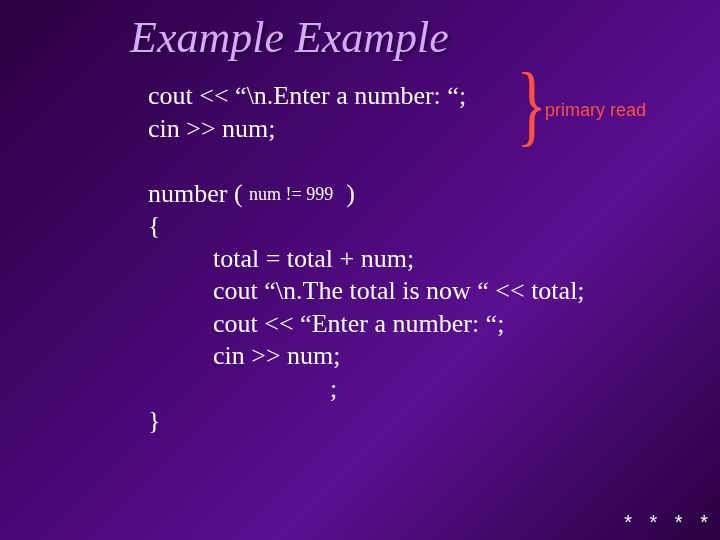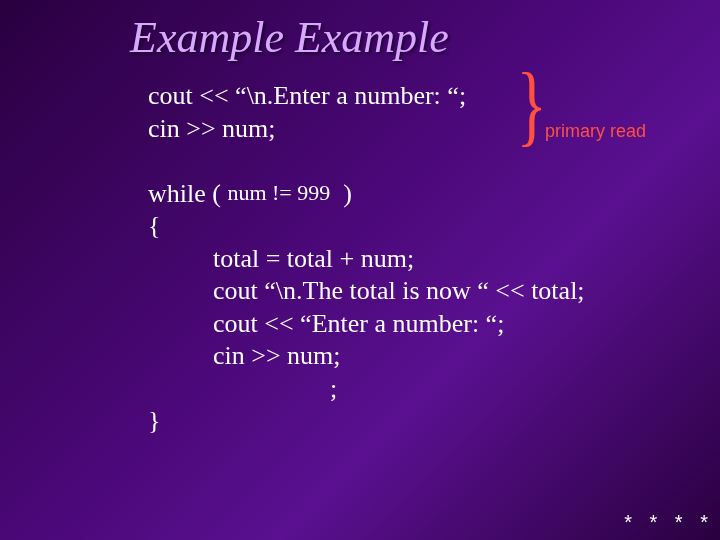--- a/index.html
+++ b/index.html
@@ -42,45 +42,44 @@
     transform: scaleX(0.7);
     line-height: 1;
   }
   .annot-label {
     position: absolute;
     color: #ff5040;
     font-family: Arial, Helvetica, sans-serif;
     font-size: 18px;
     top: 100px;
     left: 545px;
-    margin-top: 21px;
   }
   .cond {
-    font-size: 22px;
+    font-size: 18px;
     vertical-align: 2px;
   }
   .stars {
     position: absolute;
     right: 6px;
     bottom: 6px;
     color: #ffffff;
     font-size: 20px;
     letter-spacing: 6px;
     font-family: Arial, sans-serif;
   }
 </style>
 </head>
 <body>
 
 <div class="title">Example Example</div>
 
 <div class="code-area"><span>cout &lt;&lt; “\n.Enter a number: “;</span>
 <span>cin &gt;&gt; num;</span>
 
-<span>while ( </span><span class="cond">num != 999</span><span>  )</span>
+<span>number ( </span><span class="cond">num != 999</span><span>  )</span>
 <span>{</span>
 <span>          total = total + num;</span>
 <span>          cout “\n.The total is now “ &lt;&lt; total;</span>
 <span>          cout &lt;&lt; “Enter a number: “;</span>
 <span>          cin &gt;&gt; num;</span>
 <span>                            ;</span>
 <span>}</span></div>
 
 <div class="annot-brace">}</div>
 <div class="annot-label">primary read</div>

